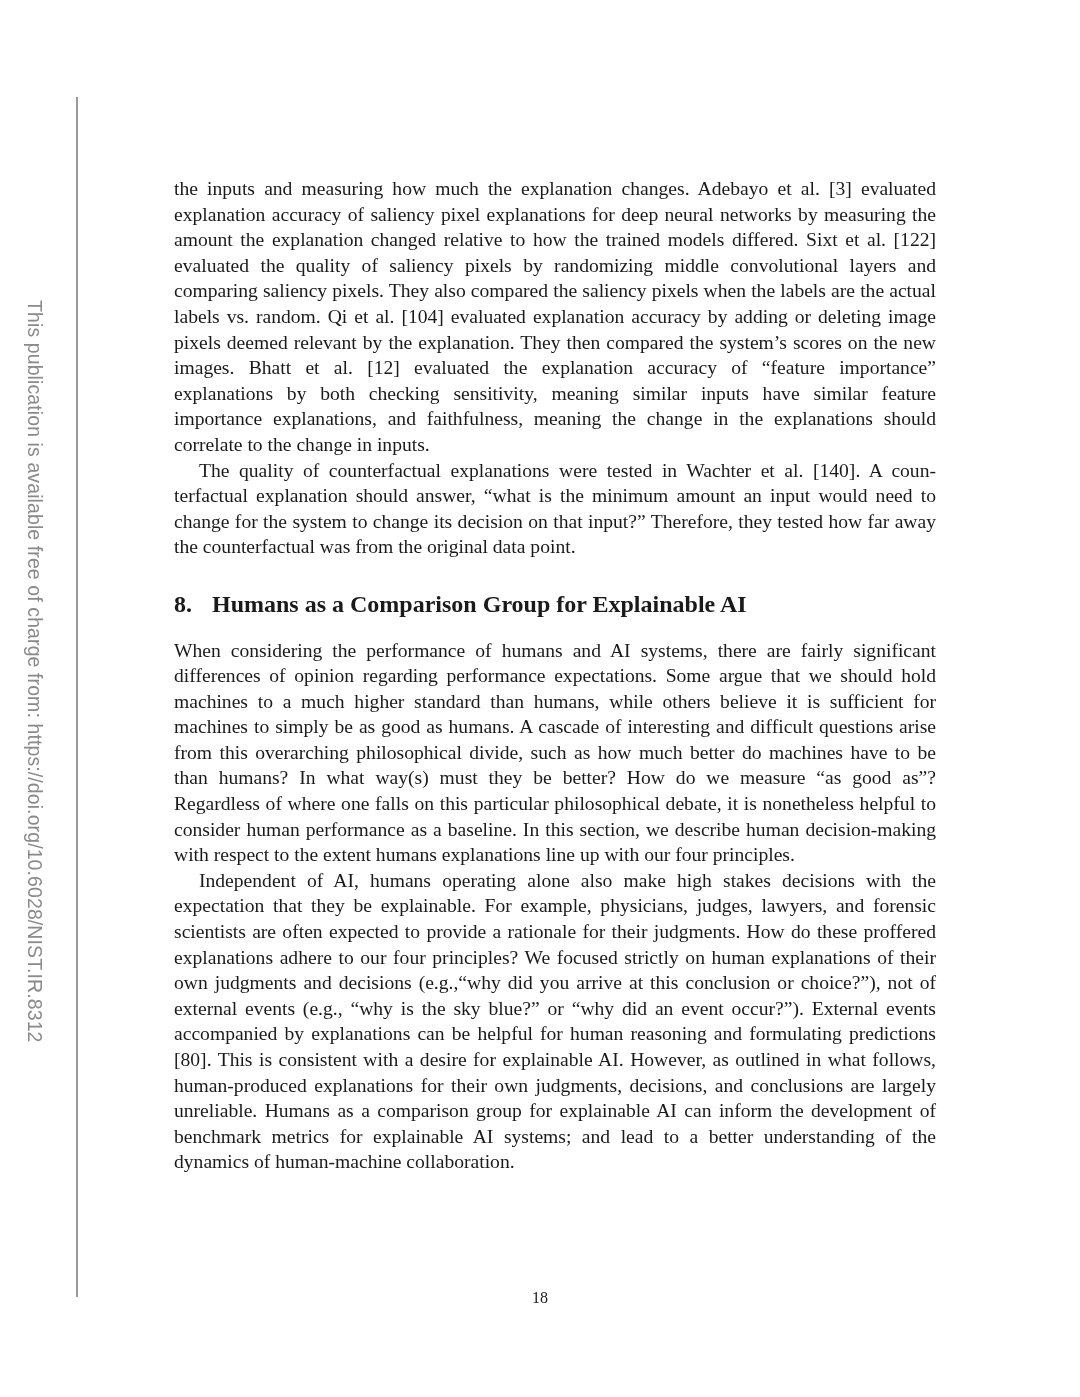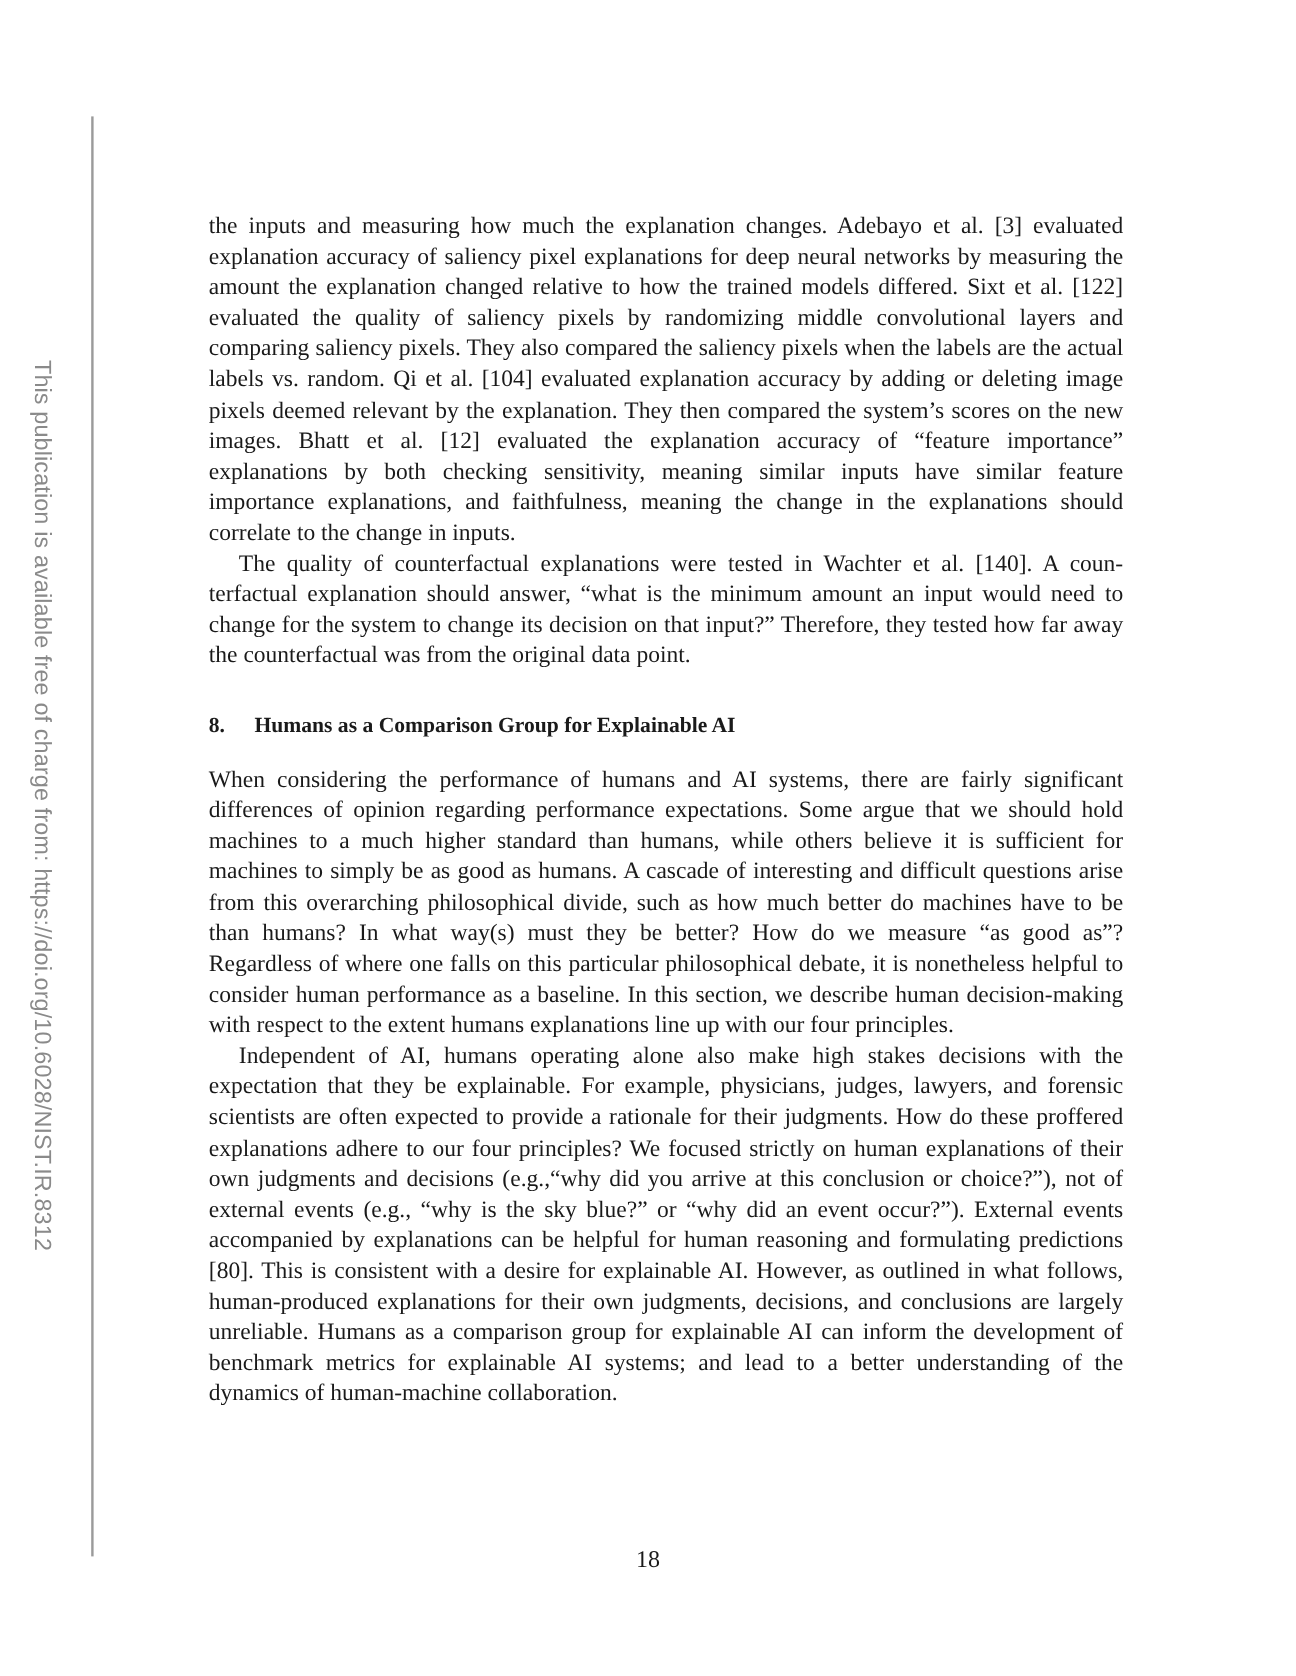--- a/index.html
+++ b/index.html
@@ -54,35 +54,35 @@
     }
     .content p {
       margin: 0;
     }
     .content p.indent {
       text-indent: 25px;
     }
     .section-heading {
       margin: 32px 0 20px 0;
       font-weight: bold;
-      font-size: 18px;
+      font-size: 24px;
       line-height: 25.6px;
       text-align: left;
     }
     .section-heading .num {
       display: inline-block;
       width: 38px;
     }
     .page-number {
       position: absolute;
       left: 0;
       width: 1080px;
       top: 1289px;
       text-align: center;
-      font-size: 20px;
+      font-size: 16px;
     }
   </style>
 </head>
 <body>
 
 <div class="side-rule"></div>
 
 <div class="side-note">
   <span>This publication is available free of charge from: https://doi.org/10.6028/NIST.IR.8312</span>
 </div>

